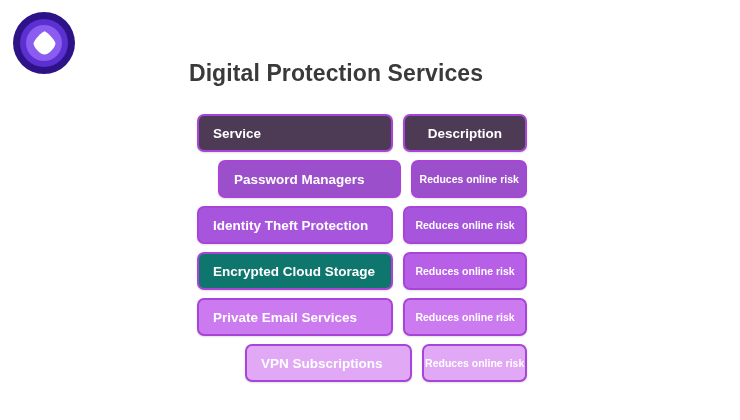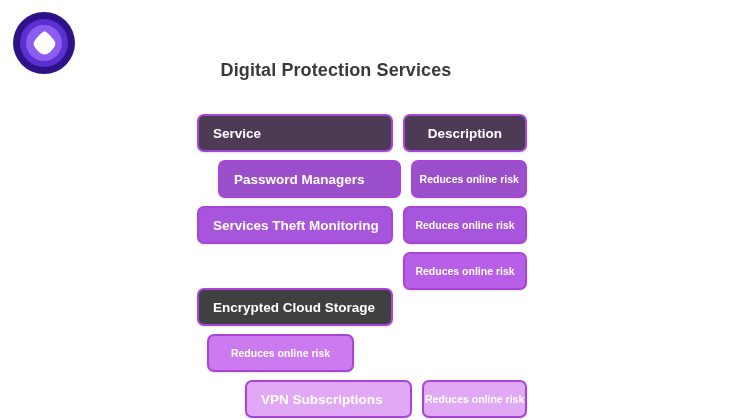--- a/index.html
+++ b/index.html
@@ -50,21 +50,21 @@
     width: 27px; height: 28px;
   }
 
   
   .page-title {
     position: absolute;
     left: 0;
     top: 60px;
     width: 672px;
     text-align: center;
-    font-size: 18px;
+    font-size: 23px;
     font-weight: bold;
     color: #3A3A3A;
     letter-spacing: 0.1px;
   }
 
   
   .table {
     position: absolute;
     left: 197px;
     top: 114px;
@@ -129,30 +129,31 @@
     <div class="cell cell-service" style="background: rgb(77, 59, 85); border-color: rgb(168, 69, 216);">Service</div>
     <div class="cell cell-desc" style="background: rgb(77, 59, 85); border-color: rgb(168, 69, 216);">Description</div>
   </div>
 
   <div class="row">
     <div class="cell cell-service" style="background: rgb(155, 79, 202); border-color: rgb(168, 69, 216); margin-left: 21px;">Password Managers</div>
     <div class="cell cell-desc" style="background: rgb(155, 79, 202); border-color: rgb(168, 69, 216);">Reduces online risk</div>
   </div>
 
   <div class="row">
-    <div class="cell cell-service" style="background: rgb(168, 85, 222); border-color: rgb(168, 69, 216);">Services Theft Monitoring</div>
+    <div class="cell cell-service" style="background: rgb(168, 85, 222); border-color: rgb(168, 69, 216);">Identity Theft Protection</div>
     <div class="cell cell-desc" style="background: rgb(168, 85, 222); border-color: rgb(168, 69, 216);">Reduces online risk</div>
   </div>
 
   <div class="row">
-    <div class="cell cell-service" style="background: #404040; border-color: rgb(168, 69, 216); margin-top: 36px;">Encrypted Cloud Storage</div>
+    <div class="cell cell-service" style="background: #0f766e; border-color: rgb(168, 69, 216);">Encrypted Cloud Storage</div>
     <div class="cell cell-desc" style="background: rgb(184, 95, 232); border-color: rgb(168, 69, 216);">Reduces online risk</div>
   </div>
 
   <div class="row">
+    <div class="cell cell-service" style="background: rgb(204, 122, 240); border-color: rgb(168, 69, 216);">Private Email Services</div>
     <div class="cell cell-desc" style="background: rgb(204, 122, 240); border-color: rgb(168, 69, 216);">Reduces online risk</div>
   </div>
 
   <div class="row">
     <div class="cell cell-service" style="background: rgb(224, 168, 245); border-color: rgb(168, 69, 216); margin-left: 48px;">VPN Subscriptions</div>
     <div class="cell cell-desc" style="background: rgb(224, 168, 245); border-color: rgb(168, 69, 216);">Reduces online risk</div>
   </div>
 
 </div>
 

